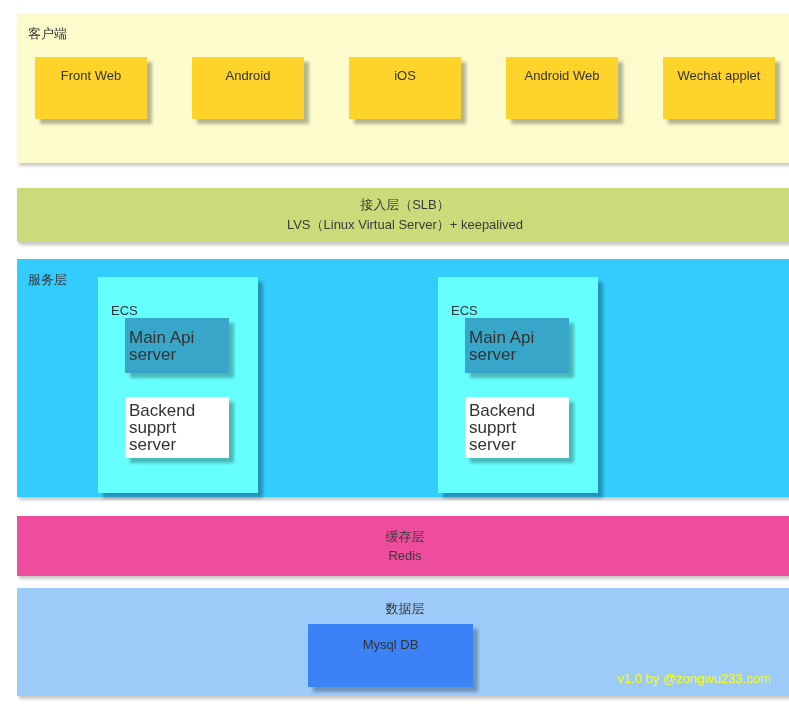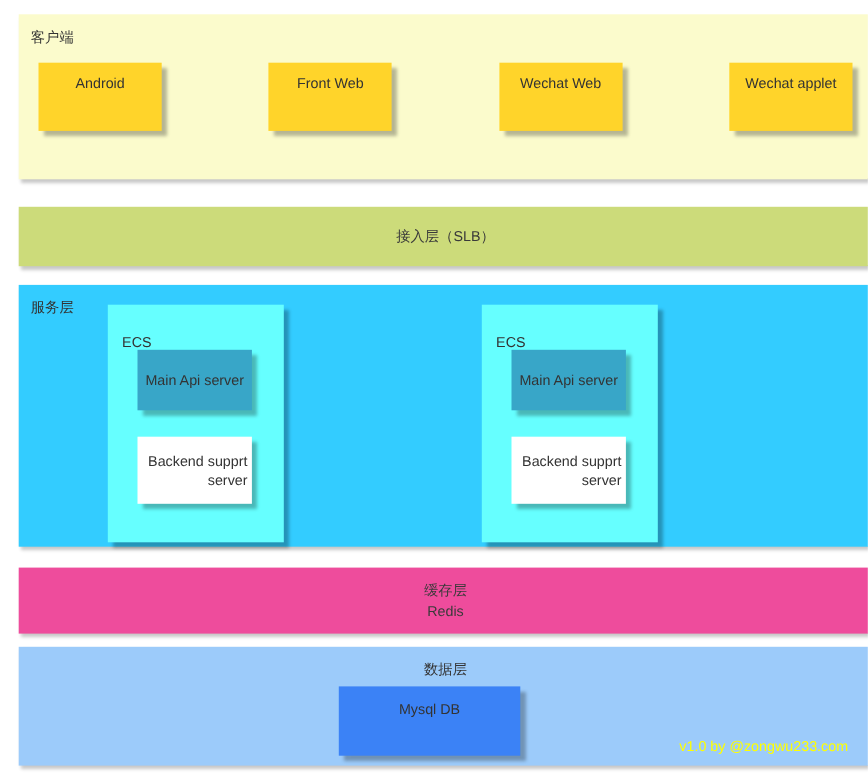--- a/index.html
+++ b/index.html
@@ -93,22 +93,22 @@
     font-size: 13px;
     color: #333333;
   }
   .server-box {
     position: absolute;
     left: 27px;
     width: 104px;
     display: flex;
     align-items: center;
     justify-content: center;
-    text-align: right;
-    font-size: 13px;
+    text-align: left;
+    font-size: 17px;
     line-height: 17px;
     color: #333333;
     box-shadow: 5px 5px 3px rgba(0,0,0,0.28);
     padding: 4px;
   }
   .server-main {
     top: 41px;
     height: 55px;
     background: #38a6c8;
   }
@@ -171,29 +171,31 @@
   }
 </style>
 </head>
 <body>
 
 <div class="stage">
 
   <div class="band band-client">
     <div class="band-label">客户端</div>
     <div class="client-row">
+      <div class="client-box">Front Web</div>
       <div class="client-box">Android</div>
-      <div class="client-box">Front Web</div>
-      <div class="client-box">Wechat Web</div>
+      <div class="client-box">iOS</div>
+      <div class="client-box">Android Web</div>
       <div class="client-box">Wechat applet</div>
     </div>
   </div>
 
   <div class="band band-access">
     <div>接入层（SLB）</div>
+    <div>LVS（Linux Virtual Server）+ keepalived</div>
   </div>
 
   <div class="band band-service">
     <div class="band-label">服务层</div>
 
     <div class="ecs-box ecs-1">
       <div class="ecs-label">ECS</div>
       <div class="server-box server-main">Main Api server</div>
       <div class="server-box server-backend">Backend supprt server</div>
     </div>

